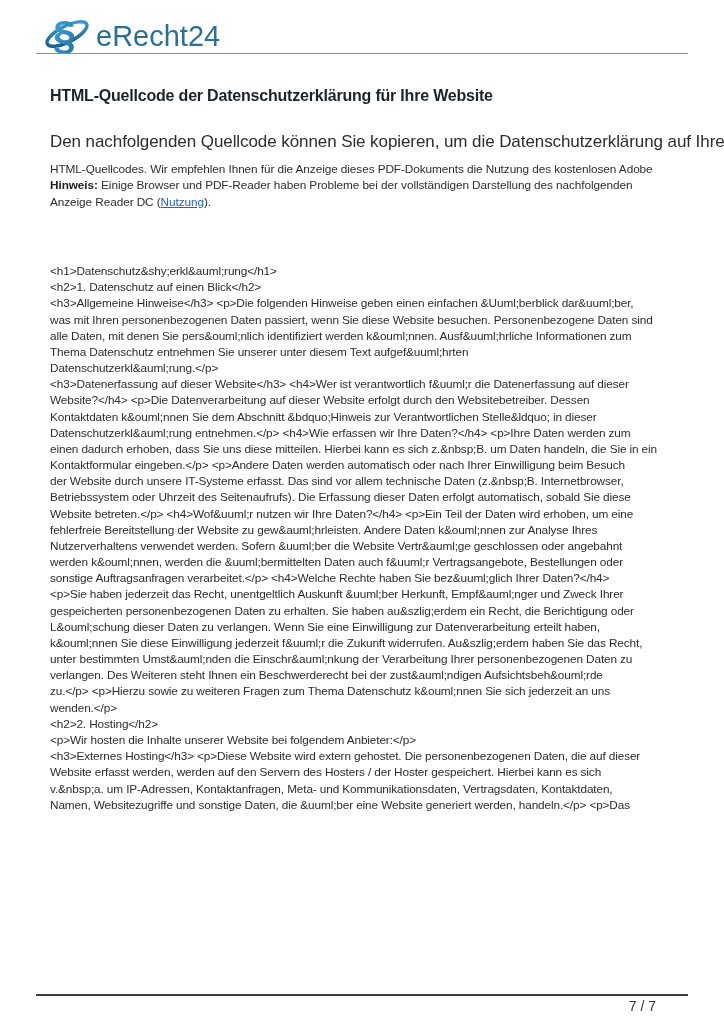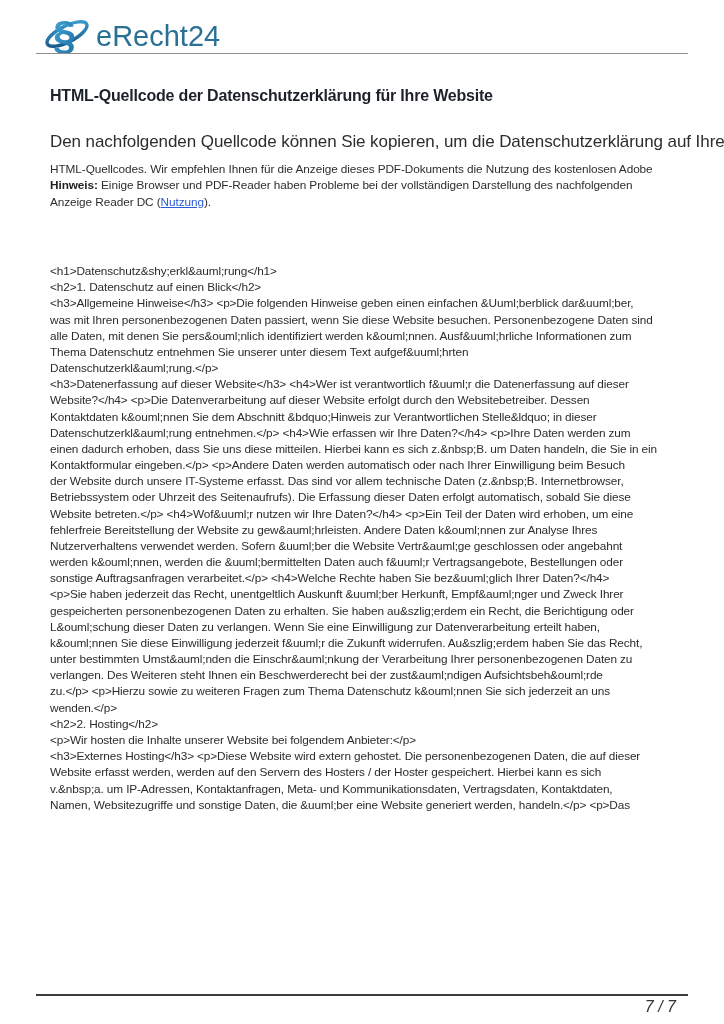--- a/index.html
+++ b/index.html
@@ -69,24 +69,23 @@
     margin-top: 32px;
   }
   .footer-rule {
     position: absolute;
     top: 994px; left: 36px;
     width: 652px; height: 2px;
     background: #3e3e3e;
   }
   .page-number {
     position: absolute;
-    top: 998px; right: 48px;
-    font-size: 16px;
+    top: 998px; right: 68px;
+    font-size: 14px;
     color: #333333;
-    font-style: italic;
   }
 </style>
 </head>
 <body>
 
 <div class="page">
 
   <svg class="logo" viewBox="0 0 215 44" xmlns="http://www.w3.org/2000/svg">
     <defs>
       <linearGradient id="swooshGrad" x1="0" y1="1" x2="1" y2="0">

